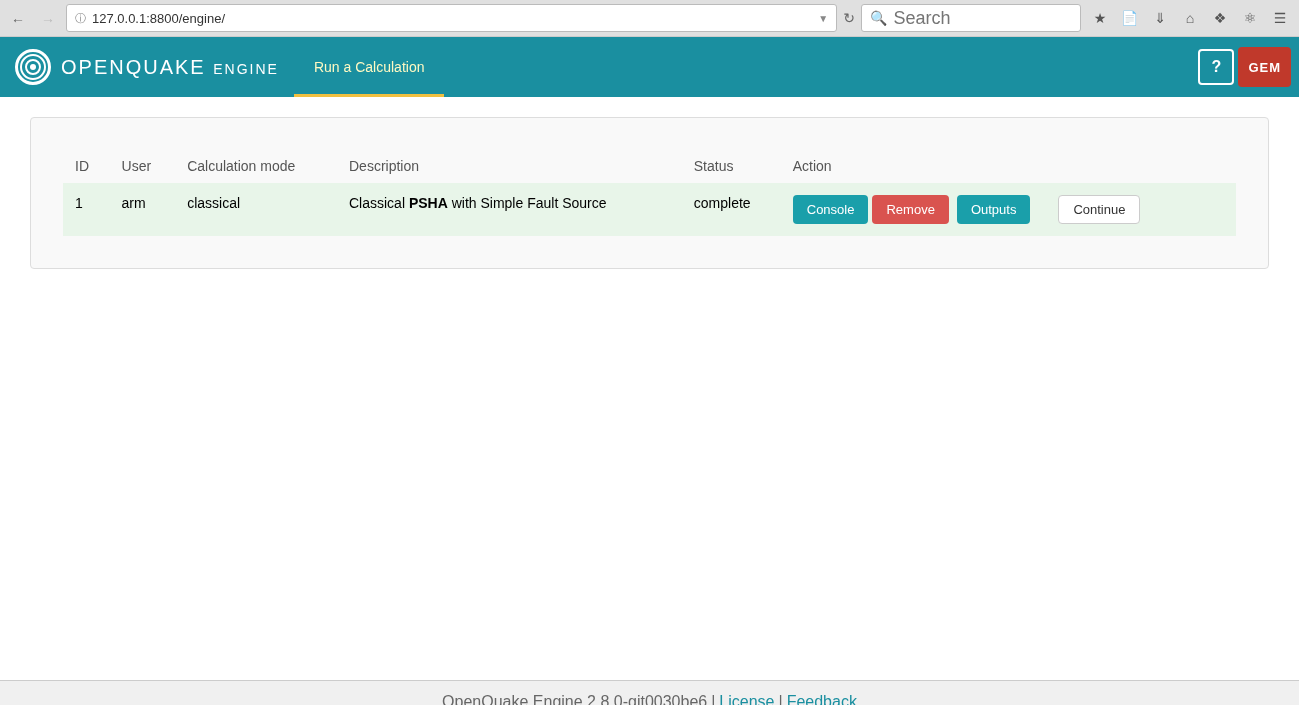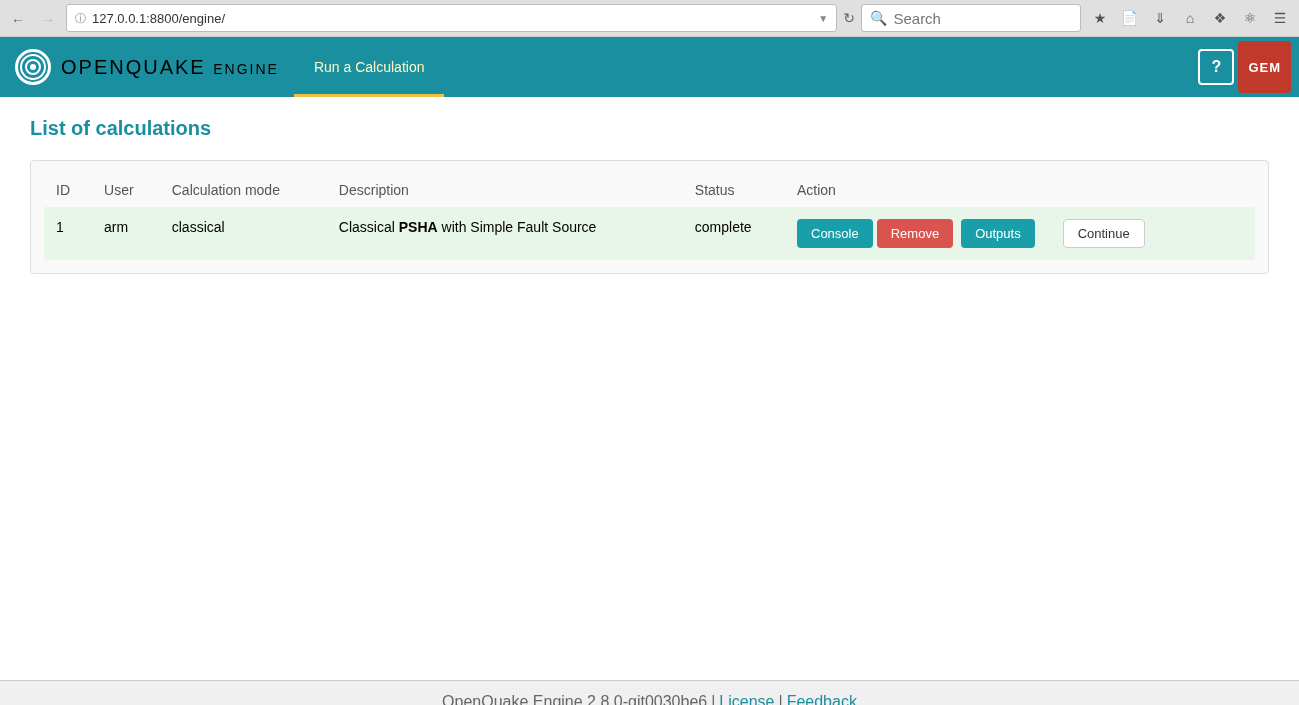--- a/index.html
+++ b/index.html
@@ -44,21 +44,21 @@
       align-items: center;
       background: white;
       border: 1px solid #bbb;
       border-radius: 3px;
       padding: 3px 8px;
       height: 28px;
       width: 220px;
       gap: 6px;
     }
     .search-bar input {
-      border: none; outline: none; font-size: 15px; width: 100%; background: transparent;
+      border: none; outline: none; font-size: 18px; width: 100%; background: transparent;
     }
     .toolbar-icons {
       display: flex; align-items: center; gap: 4px;
     }
     .toolbar-icon-btn {
       width: 26px; height: 26px;
       border: none; background: none;
       cursor: pointer; display: flex; align-items: center; justify-content: center;
       color: #555; font-size: 14px; border-radius: 3px;
     }
@@ -77,21 +77,21 @@
       gap: 10px;
     }
     .logo-icon {
       width: 36px; height: 36px;
       border: 3px solid white;
       border-radius: 50%;
       display: flex; align-items: center; justify-content: center;
       color: white; font-size: 11px; font-weight: bold;
     }
     .logo-text {
-      color: #000000;
+      color: #ffffff;
       font-size: 20px;
       font-weight: bold;
       letter-spacing: 2px;
       text-transform: uppercase;
     }
     .logo-text span { font-weight: 300; }
     .nav-menu {
       display: flex; align-items: stretch; flex: 1;
     }
     .nav-item {
@@ -128,42 +128,42 @@
       border: 2px solid white;
       color: white;
     }
     .gem-logo {
       background: #c0392b;
       color: white;
       font-size: 13px;
       font-weight: bold;
       letter-spacing: 1px;
       padding: 0 10px;
-      height: 52px;
+      height: 40px;
       border-radius: 4px;
       display: flex; align-items: center;
     }
 
     
     .main-content {
       padding: 20px 30px;
       background: white;
       min-height: calc(705px - 36px - 60px - 26px);
     }
     .page-title {
       color: #1a8fa0;
       font-size: 20px;
       font-weight: bold;
       margin-bottom: 20px;
     }
     .calc-table-container {
       border: 1px solid #ddd;
       border-radius: 4px;
       background: #f9f9f9;
-      padding: 13px;
+      padding: 32px;
     }
     .calc-table {
       width: 100%;
       border-collapse: collapse;
     }
     .calc-table th {
       text-align: left;
       padding: 8px 12px;
       color: #555;
       font-weight: normal;
@@ -261,21 +261,20 @@
   <nav class="nav-menu">
     <a class="nav-item active">Run a Calculation</a>
   </nav>
   <div class="header-right">
     <button class="header-btn header-btn-help">?</button>
     <div class="gem-logo">GEM</div>
   </div>
 </div>
 
 <div class="main-content">
-  <h1 class="page-title">List of calculations</h1>
 
   <div class="calc-table-container">
     <table class="calc-table">
       <thead>
         <tr>
           <th>ID</th>
           <th>User</th>
           <th>Calculation mode</th>
           <th>Description</th>
           <th>Status</th>

